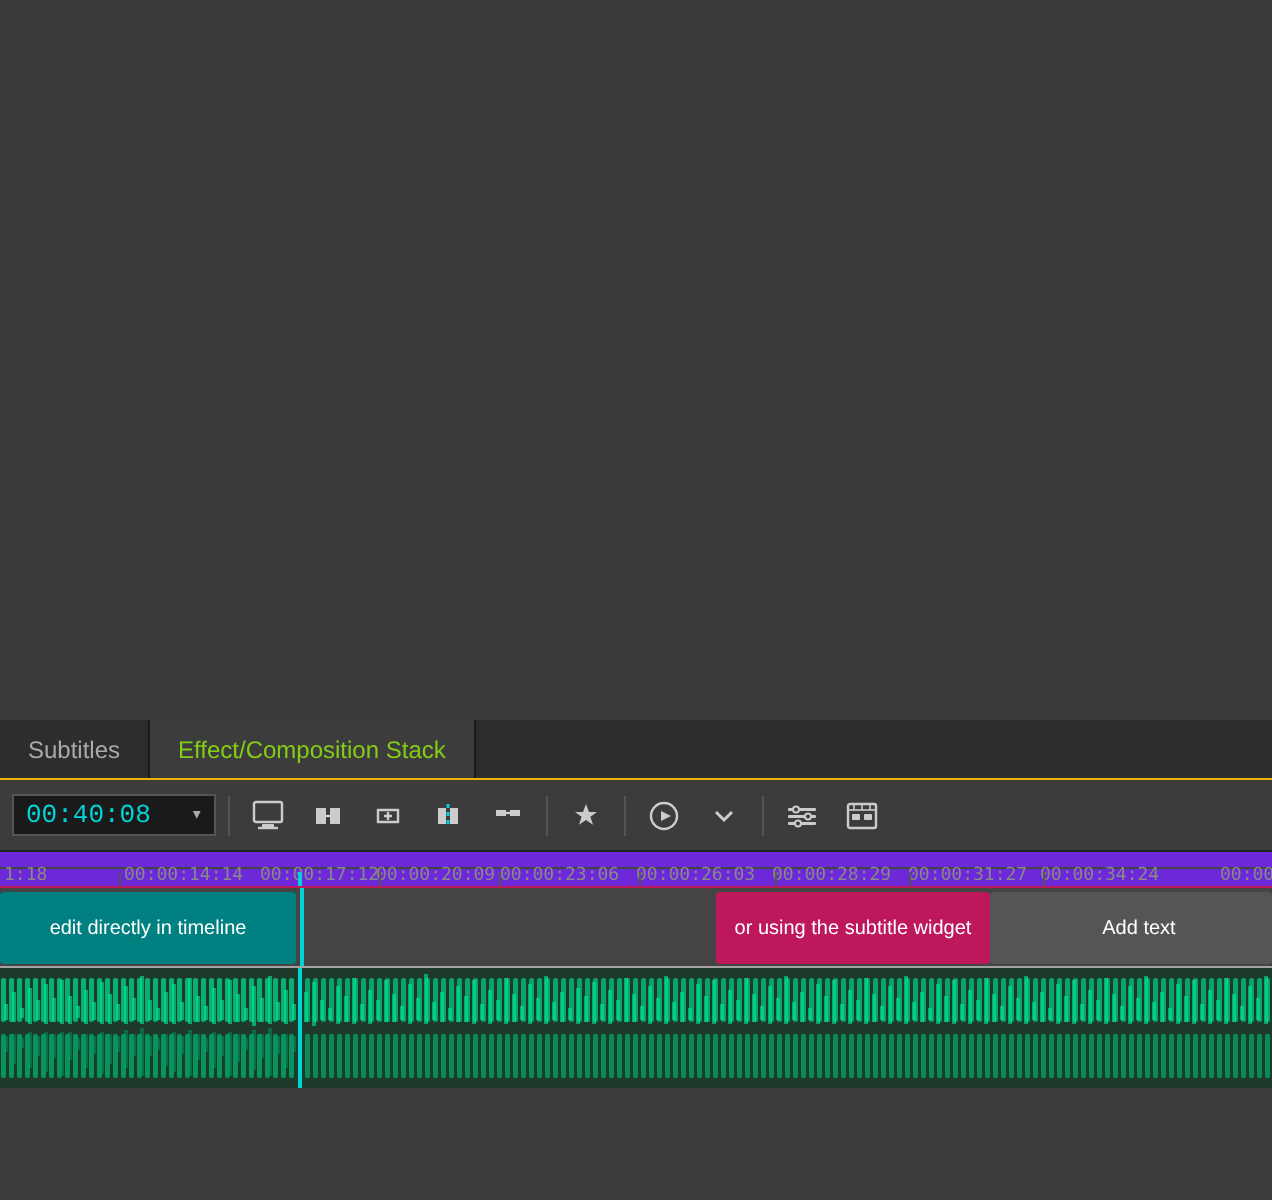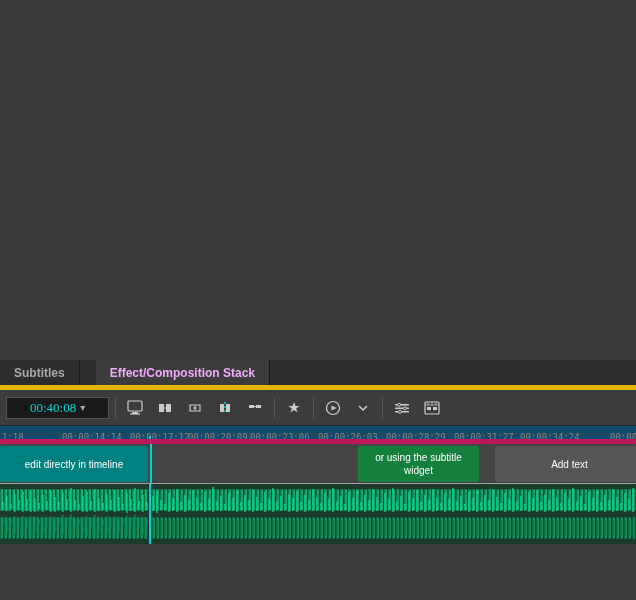--- a/index.html
+++ b/index.html
@@ -19,62 +19,60 @@
     #preview-area {
       background: #3a3a3a;
       flex: 0 0 360px;
       width: 100%;
     }
 
     
     #tabs-row {
       display: flex;
       background: #2d2d2d;
-      border-bottom: 5px solid #eab308;
+      border-bottom: 1px solid #eab308;
       flex: 0 0 30px;
       align-items: stretch;
-      font-weight: bold;
     }
     .tab {
       padding: 0 14px;
       display: flex;
       align-items: center;
       cursor: pointer;
       font-size: 12px;
       color: #aaa;
       border-right: 1px solid #1a1a1a;
       white-space: nowrap;
     }
     .tab.active {
       background: #3c3c3c;
-      color: #f0abfc;
-      margin-left: 16px;
+      color: #84cc16;
     }
 
     
     #toolbar-row {
       display: flex;
       align-items: center;
       background: #3c3c3c;
       flex: 0 0 36px;
       padding: 0 6px;
       gap: 4px;
       border-bottom: 1px solid #222;
     }
     .timecode-display {
       display: flex;
       align-items: center;
       background: #1a1a1a;
       border: 1px solid #555;
-      padding: 2px 23px;
+      padding: 2px 6px;
       font-size: 13px;
       color: #00d4d4;
-      font-family: Liberation Serif, serif;
+      font-family: Liberation Mono, monospace;
       min-width: 80px;
-      gap: 4px;
+      gap: 20px;
       cursor: pointer;
     }
     .timecode-display .chevron {
       color: #aaa;
       font-size: 10px;
     }
     .toolbar-sep {
       width: 1px;
       height: 20px;
       background: #555;
@@ -154,22 +152,22 @@
       top: 0;
       left: 0;
       width: 100%;
       height: 100%;
     }
 
     
     #ruler-container {
       position: relative;
       height: 18px;
-      background: #0c4a6e;
-      border-bottom: 5px solid #be185d;
+      background: #6d28d9;
+      border-bottom: 1px solid #be185d;
       overflow: hidden;
     }
   </style>
 </head>
 <body>
 
 <div id="preview-area"></div>
 
 <div id="tabs-row">
   <div class="tab">
@@ -305,21 +303,21 @@
 
   <div id="subtitle-track">
 
     <div class="playhead" style="left:150px;">
     </div>
 
     <div class="subtitle-clip" style="left:0px; width:148px; background:#008080;">
       <span>edit directly in timeline</span>
     </div>
 
-    <div class="subtitle-clip" style="left:358px; width:121px; background:#15803d;">
+    <div class="subtitle-clip" style="left:358px; width:137px; background:#be185d;">
       <span>or using the subtitle widget</span>
     </div>
 
     <div class="subtitle-clip" style="left:495px; width:141px; background:#555555;padding-left:12px;">
       <span>Add text</span>
     </div>
   </div>
 
   <div id="audio-track">
     <svg class="audio-waveform" width="636" height="60" preserveAspectRatio="none">

